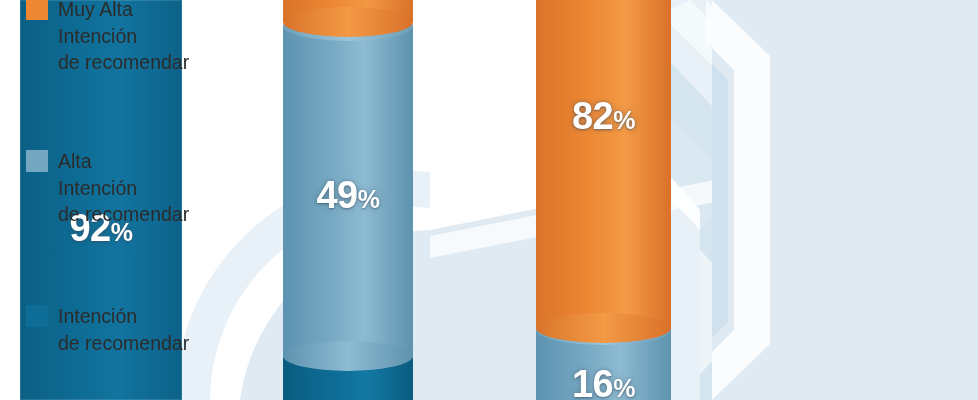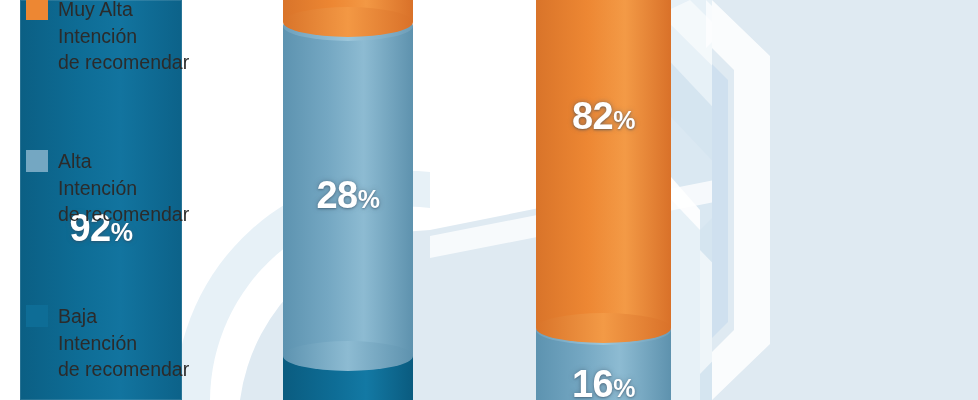--- a/index.html
+++ b/index.html
@@ -110,21 +110,21 @@
       </div>
 
       <div class="joint" style="bottom:366px;"></div>
 
       <div class="seg" style="bottom:378px;height:40px;">
         <div class="body" style="background:linear-gradient(90deg,#d9742a 0%,#ed8733 38%,#f39844 64%,#d97129 100%);"></div>
         <div class="cap capBot" style="background:linear-gradient(90deg,#d9742a 0%,#f39844 50%,#d97129 100%);"></div>
       </div>
 
       <div class="valLabel" style="bottom:183px;">
-        <span class="num">28</span><span class="pct">%</span>
+        <span class="num">49</span><span class="pct">%</span>
       </div>
     </div>
 
     <div class="bar" style="left:536px;width:135px;height:400px;">
 
       <div class="seg" style="bottom:0;height:70px;">
         <div class="body" style="background:linear-gradient(90deg,#5d93b0 0%,#74a7c2 34%,#8dbbd2 62%,#5e92ae 100%);"></div>
         <div class="cap capTop" style="background:linear-gradient(90deg,#6d9fbb 0%,#9cc6da 50%,#6d9db8 100%);"></div>
       </div>
 
@@ -160,19 +160,18 @@
     <span class="legend-text">
       <div>Alta</div>
       <div>Intención</div>
       <div>de recomendar</div>
     </span>
   </div>
 
   <div class="legend-item" style="top:303px;">
     <span class="swatch" style="background:#0E6D96;"></span>
     <span class="legend-text">
-      <div>Baja</div>
       <div>Intención</div>
       <div>de recomendar</div>
     </span>
   </div>
 
 </div>
 
 </body></html>

